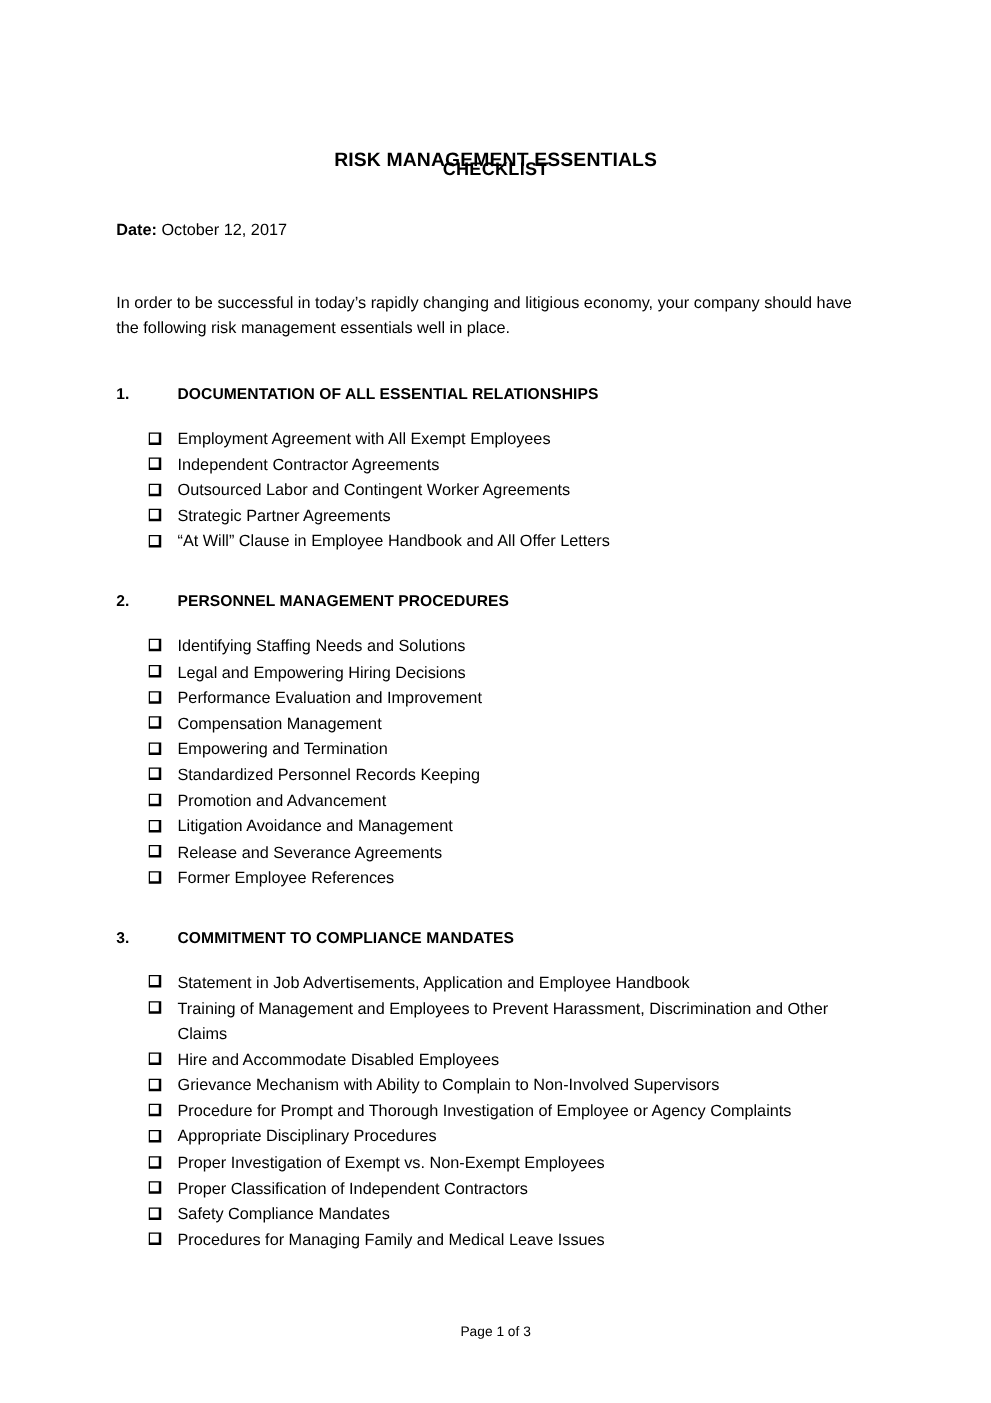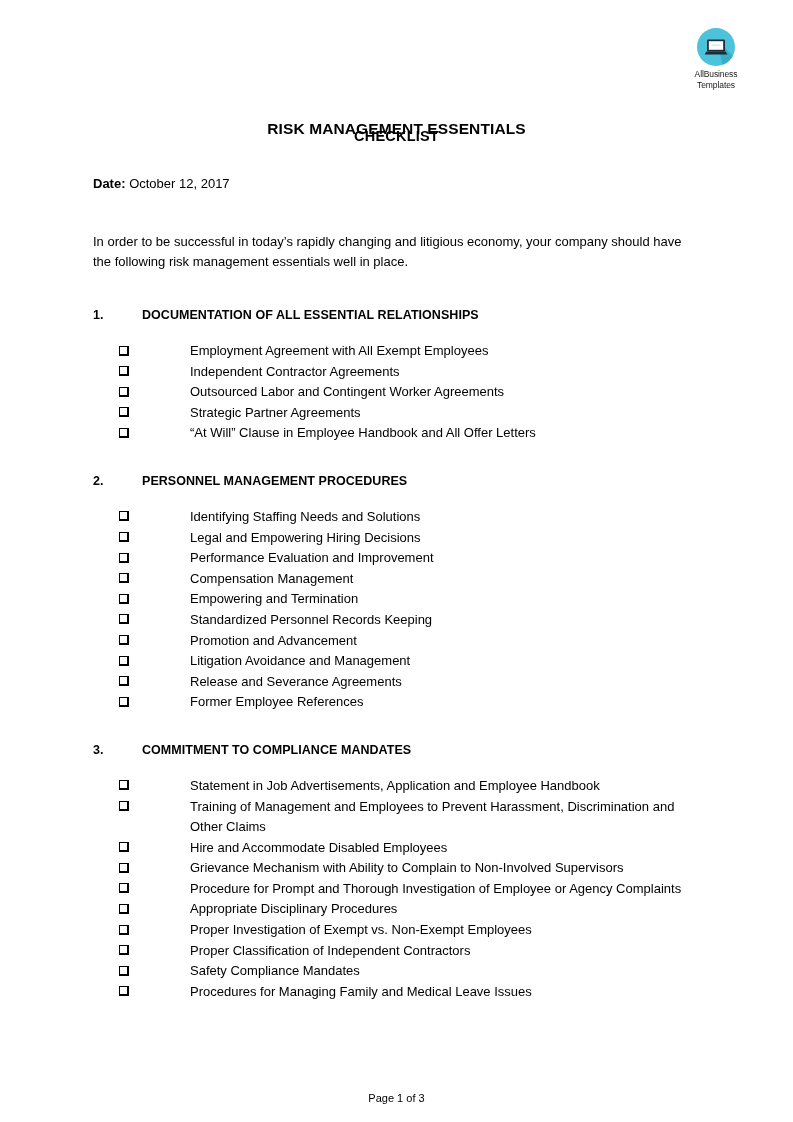--- a/index.html
+++ b/index.html
@@ -166,56 +166,38 @@
     width: 10px;
     height: 10px;
     box-sizing: border-box;
     border: 1.4px solid #000;
     border-right-width: 2.6px;
     border-bottom-width: 2.6px;
     background: #fff;
   }
   .item-text {
     flex: 1 1 auto;
-    margin-left: 48px;
   }
 
   
   .footer {
     position: absolute;
-    top: 1092px;
+    top: 1060px;
     left: 0;
     width: 793px;
     text-align: center;
     font-size: 11px;
     color: #000;
   }
 </style>
 </head>
 <body>
 
 <div class="page">
 
-  <div class="logo-block">
-    <div class="logo-circle">
-      <svg class="logo-shadow" viewBox="0 0 38 38">
-        <path d="M19 11 L38 30 L38 38 L26 38 Z" fill="#3aadc6"></path>
-      </svg>
-      <svg class="logo-laptop" viewBox="0 0 24 18">
-        <rect x="3" y="1.5" width="18" height="12" rx="1.2" fill="#1c2b3a"></rect>
-        <rect x="4.8" y="3.2" width="14.4" height="8.6" fill="#ffffff"></rect>
-        <rect x="7.6" y="6.6" width="8.8" height="1.2" fill="#cfe5ea"></rect>
-        <path d="M0.6 16.4 L23.4 16.4 L21.6 13.5 L2.4 13.5 Z" fill="#1c2b3a"></path>
-      </svg>
-    </div>
-    <div class="logo-text">
-      <div>AllBusiness</div>
-      <div>Templates</div>
-    </div>
-  </div>
 
   <div class="doc-title">CHECKLIST</div>
   <div class="doc-subtitle">RISK MANAGEMENT ESSENTIALS</div>
 
   <div class="content">
 
     <div class="date-line">
       <span class="date-label">Date:</span>
       <span>October 12, 2017</span>
     </div>

